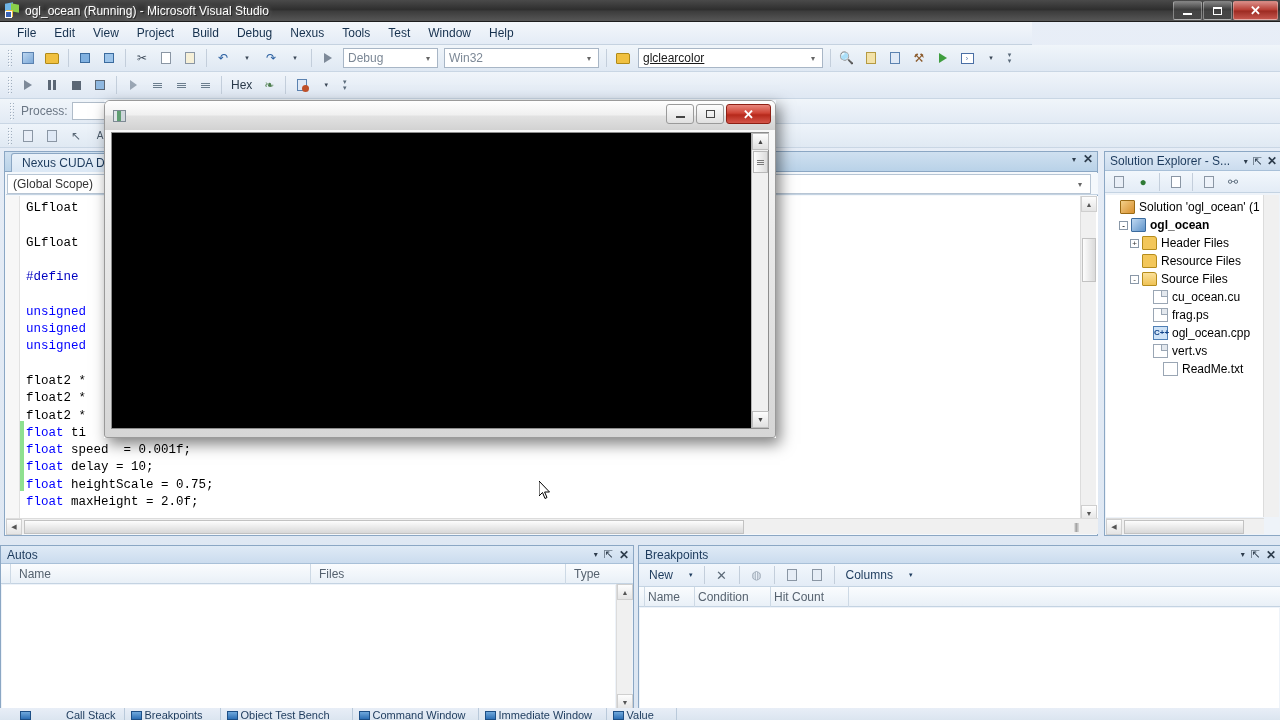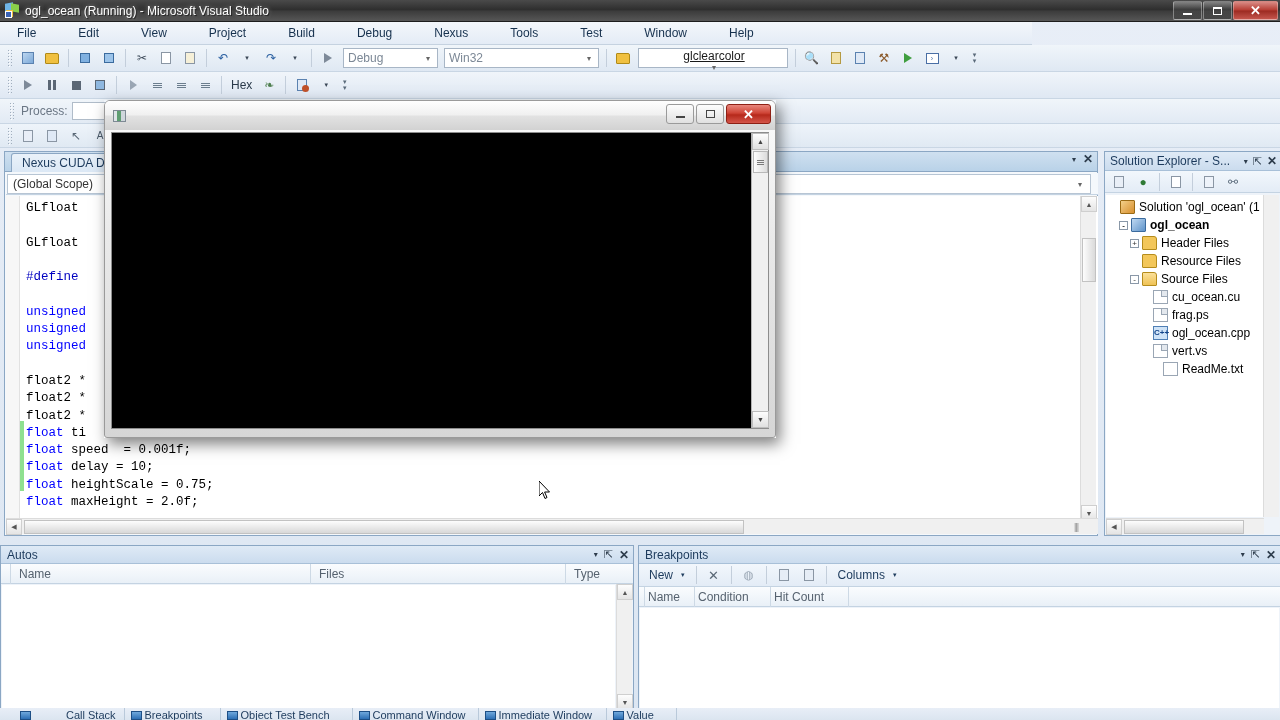--- a/index.html
+++ b/index.html
@@ -54,21 +54,21 @@
   }
   .glyph-min { width:9px;height:2px;background:#fff;margin-top:6px; }
   .glyph-max { width:9px;height:8px;border:1px solid #fff;border-top-width:2px; }
   .glyph-x { font-size:13px; font-weight:bold; line-height:1; }
 
   
   .menubar {
     position:absolute; left:0; top:22px; width:1032px; height:23px;
     background: linear-gradient(180deg,#f3f7fb 0%,#e4ecf6 100%);
     border-bottom:1px solid #c5d2e0;
-    display:flex; align-items:center; padding-left:8px;gap:24px;
+    display:flex; align-items:center; padding-left:8px;
   }
   .menu-item { padding:3px 9px; font-size:12px; color:#16314e; cursor:default; white-space:nowrap; }
 
   
   .toolbar1 {
     position:absolute; left:0; top:45px; width:1280px; height:27px;
     background: linear-gradient(180deg,#f0f5fa 0%,#dfe8f3 100%);
     border-bottom:1px solid #c9d6e4;
     display:flex; align-items:center; padding-left:4px; gap:2px;
   }
@@ -91,21 +91,21 @@
     display:flex; align-items:center; justify-content:space-between;
     font-size:12px; color:#555; padding:0 2px 0 4px; margin:0 2px;
   }
   .combo .cap { color:#7c8896; }
   .combo-arrow {
     width:14px;height:16px;display:flex;align-items:center;justify-content:center;
     color:#666; font-size:8px;
   }
   .combo.debug { width:95px; }
   .combo.plat  { width:155px; }
-  .combo.find  { width:150px;flex-direction:column; }
+  .combo.find  { width:185px; }
 
   
   .i-play { width:0;height:0;border-left:8px solid #7e8a99;border-top:5px solid transparent;border-bottom:5px solid transparent; }
   .i-pause { display:flex;gap:2px; }
   .i-pause i { width:3px;height:10px;background:#5b6775;display:block; }
   .i-stop { width:9px;height:9px;background:#5b6775; }
   .i-sq { width:10px;height:10px;border:1px solid #5b6775;background:#cfd8e2; }
   .i-arrow-r { width:0;height:0;border-left:7px solid #9aa6b4;border-top:5px solid transparent;border-bottom:5px solid transparent; }
   .i-lines { display:flex;flex-direction:column;gap:1px; }
   .i-lines i { display:block;width:9px;height:1px;background:#6c7embed; }
@@ -286,21 +286,21 @@
   .grid-body { background:#fff; }
   .autos-vscroll {
     position:absolute; right:1px; top:38px; width:16px; bottom:1px;
     background:#f0f0f0; border-left:1px solid #dcdcdc;
   }
   .bp-toolbar {
     height:23px; background:linear-gradient(180deg,#f2f7fc,#e3ecf6);
     border-bottom:1px solid #c4d3e2; display:flex;align-items:center;gap:3px;padding-left:5px;
     font-size:12px; color:#1c3a5c;
   }
-  .bp-tb-item { display:flex;align-items:center;gap:8px;padding:2px 4px;border:1px solid transparent;border-radius:2px; }
+  .bp-tb-item { display:flex;align-items:center;gap:16px;padding:2px 4px;border:1px solid transparent;border-radius:2px; }
 
   
   .bottom-tabs {
     position:absolute; left:0; bottom:0; width:1280px; height:12px;
     display:flex; align-items:flex-start; overflow:hidden;
     background:linear-gradient(180deg,#e8eef7,#dbe5f0);
     font-size:11px; color:#1c3a5c;
   }
   .btab { display:flex;align-items:center;gap:3px; padding:1px 8px 0 6px;
           border-right:1px solid #b9c9da; white-space:nowrap; }

